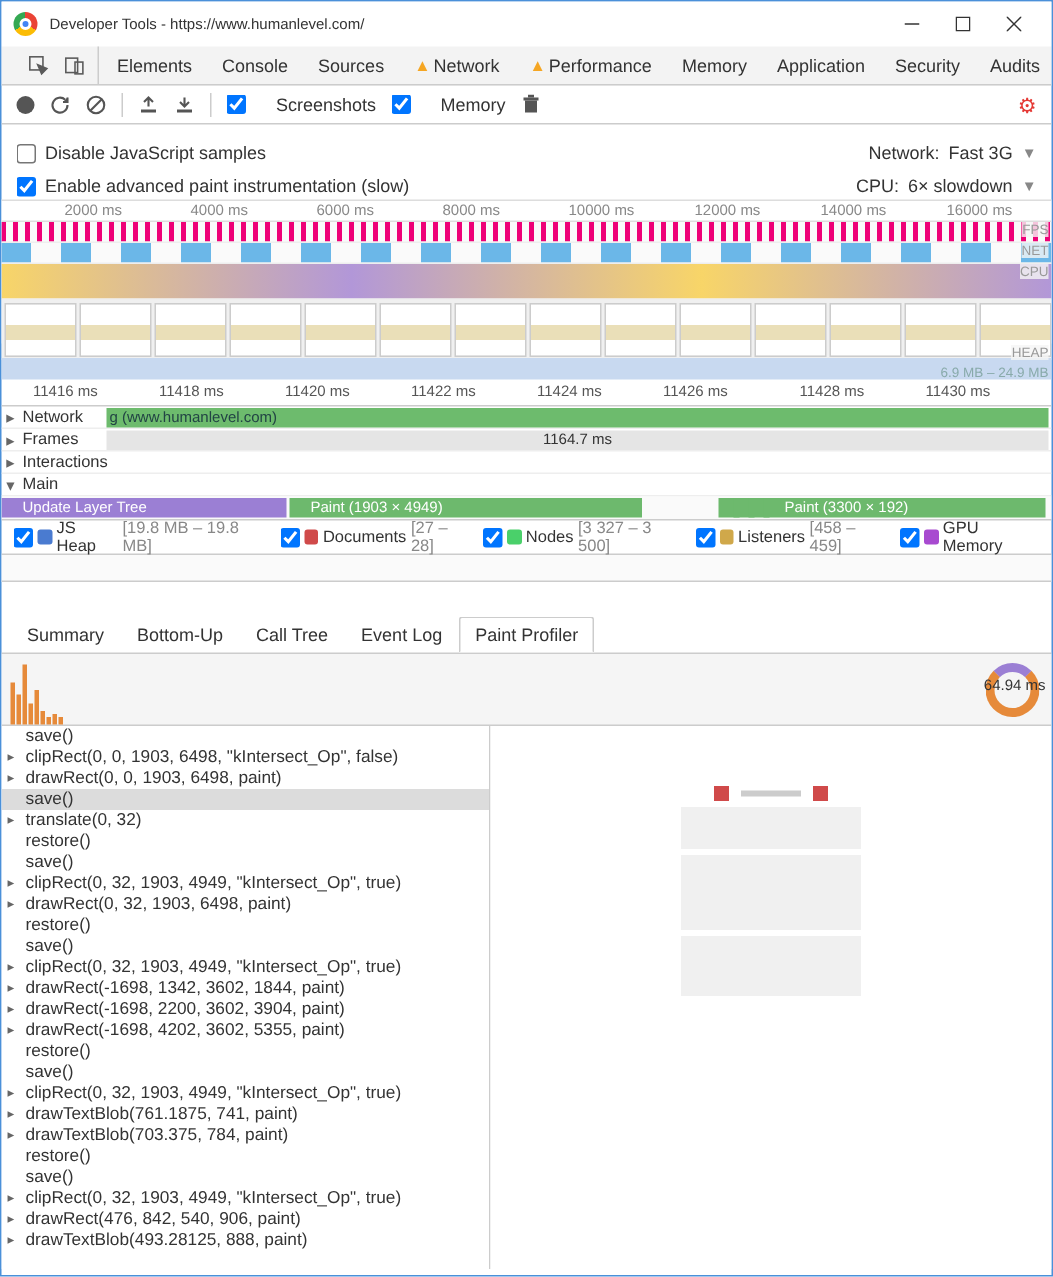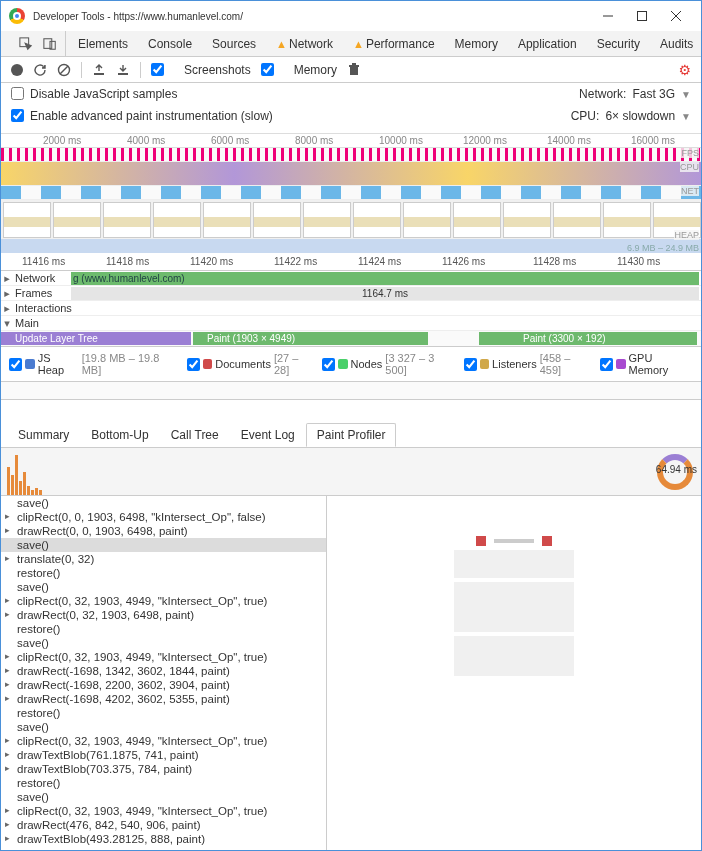--- a/index.html
+++ b/index.html
@@ -18,21 +18,21 @@
 .tab .warn { color: #f5a623; margin-right: 2px; font-size: 11px; }
 .err-badge { display: flex; align-items: center; gap: 2px; margin-left: auto; }
 .err-circle { width: 12px; height: 12px; border-radius: 50%; background: #e53935; color: #fff; font-size: 9px; display: flex; align-items: center; justify-content: center; }
 .toolbar2 { height: 26px; display: flex; align-items: center; gap: 10px; padding: 0 10px; border-bottom: 1px solid #ccc; }
 .toolbar2 .sep { width: 1px; height: 16px; background: #ccc; }
 .rec-dot { width: 12px; height: 12px; border-radius: 50%; background: #555; }
 .tb-icon { width: 14px; height: 14px; display: inline-flex; align-items: center; justify-content: center; }
 .checkbox-row { display: flex; align-items: center; gap: 20px; font-size: 12px; }
 .gear { margin-left: auto; color: #e53935; font-size: 14px; }
 .options { padding: 4px 10px 2px; }
-.opt-row { display: flex; align-items: flex-start; height: 22px; font-size: 12px; }
+.opt-row { display: flex; align-items: flex-end; height: 22px; font-size: 12px; }
 .opt-row .right { margin-left: auto; display: flex; align-items: center; gap: 6px; color: #333; }
 .dd-arrow { color: #888; font-size: 10px; }
 .timeline-overview { height: 96px; background: #fafafa; position: relative; border-top: 1px solid #ddd; }
 .timeline-overview .ruler { height: 14px; display: flex; color: #888; font-size: 10px; align-items: center; position: relative; background: #fff; border-bottom: 1px solid #ddd; }
 .timeline-overview .ruler span { position: absolute; }
 .ov-row { height: 14px; position: relative; border-bottom: 1px solid #eee; }
 .ov-label { position: absolute; right: 2px; top: 0; font-size: 9px; color: #999; background: rgba(245,245,245,0.8); }
 .frames-strip { height: 40px; display: flex; gap: 2px; padding: 2px; background: #f0f0f0; overflow: hidden; }
 .frame-thumb { flex: 0 0 48px; background: linear-gradient(#fff 40%, #eadfb8 40% 70%, #fff 70%); border: 1px solid #ccc; }
 .heap-strip { height: 24px; background: linear-gradient(to top, #c8d9f0 60%, transparent 60%); position: relative; }
@@ -43,21 +43,21 @@
 .flame-row { height: 15px; display: flex; align-items: center; border-bottom: 1px solid #eee; position: relative; }
 .flame-row .toggle { width: 12px; text-align: center; color: #666; }
 .flame-row .label { padding-left: 2px; }
 .net-bar { position: absolute; left: 70px; right: 2px; height: 13px; background: #6dbb6d; display: flex; align-items: center; color: #244; font-size: 10px; padding-left: 2px; }
 .frames-bar { position: absolute; left: 70px; right: 2px; height: 13px; background: #e5e5e5; color: #333; font-size: 10px; display: flex; align-items: center; justify-content: center; }
 .main-track { height: 15px; position: relative; background: #fafafa; }
 .block { position: absolute; top: 1px; height: 13px; font-size: 10px; color: #fff; display: flex; align-items: center; padding-left: 14px; overflow: hidden; white-space: nowrap; }
 .purple { background: #9b7fd4; }
 .green { background: #6db96d; }
 .green-stripe { background: #6db96d; width: 6px; }
-.counters { height: 36px; display: flex; align-items: center; gap: 8px; padding: 0 8px; border-top: 1px solid #ccc; border-bottom: 1px solid #ccc; font-size: 11px; }
+.counters { height: 24px; display: flex; align-items: center; gap: 8px; padding: 0 8px; border-top: 1px solid #ccc; border-bottom: 1px solid #ccc; font-size: 11px; }
 .counter { display: flex; align-items: center; gap: 3px; }
 .counter .sq { width: 10px; height: 10px; border-radius: 2px; }
 .counter-strip { height: 18px; background: #fafafa; border-bottom: 1px solid #ccc; }
 .detail-tabs { display: flex; height: 26px; align-items: flex-end; border-bottom: 1px solid #ccc; padding-left: 6px; margin-top: 22px; }
 .detail-tab { padding: 4px 10px; font-size: 12px; color: #333; border: 1px solid transparent; }
 .detail-tab.active { border: 1px solid #ccc; border-bottom: 1px solid #fff; background: #fff; border-radius: 2px 2px 0 0; }
 .profiler-bar { height: 48px; background: #f5f5f5; display: flex; align-items: flex-end; position: relative; border-bottom: 1px solid #ccc; }
 .prof-bars { display: flex; align-items: flex-end; gap: 1px; padding-left: 6px; height: 100%; }
 .prof-bars span { width: 3px; background: #e68a3a; }
 .donut { position: absolute; right: 8px; top: 6px; width: 36px; height: 36px; border-radius: 50%; border: 6px solid #e68a3a; border-top-color: #9b7fd4; display: flex; align-items: center; justify-content: center; }
@@ -212,25 +212,25 @@
     <span style="left:30%">6000 ms</span>
     <span style="left:42%">8000 ms</span>
     <span style="left:54%">10000 ms</span>
     <span style="left:66%">12000 ms</span>
     <span style="left:78%">14000 ms</span>
     <span style="left:90%">16000 ms</span>
   </div>
   <div class="ov-row" style="background:repeating-linear-gradient(90deg,#e07 0 3px,transparent 3px 8px)">
       <div class="ov-label">FPS</div>
     </div>
+  <div class="ov-row" style="background:repeating-linear-gradient(90deg,#6bb7e8 0 20px,transparent 20px 40px)">
+      <div class="ov-label">NET</div>
+    </div>
   <div class="ov-row" style="height:24px;background:linear-gradient(90deg,#f8d568,#b297d8,#f8d568,#b297d8)">
       <div class="ov-label">CPU</div>
-    </div>
-  <div class="ov-row" style="background:repeating-linear-gradient(90deg,#6bb7e8 0 20px,transparent 20px 40px)">
-      <div class="ov-label">NET</div>
     </div>
   <div class="frames-strip">
     <div class="frame-thumb"></div>
       <div class="frame-thumb"></div>
       <div class="frame-thumb"></div>
       <div class="frame-thumb"></div>
       <div class="frame-thumb"></div>
       <div class="frame-thumb"></div>
       <div class="frame-thumb"></div>
       <div class="frame-thumb"></div>

